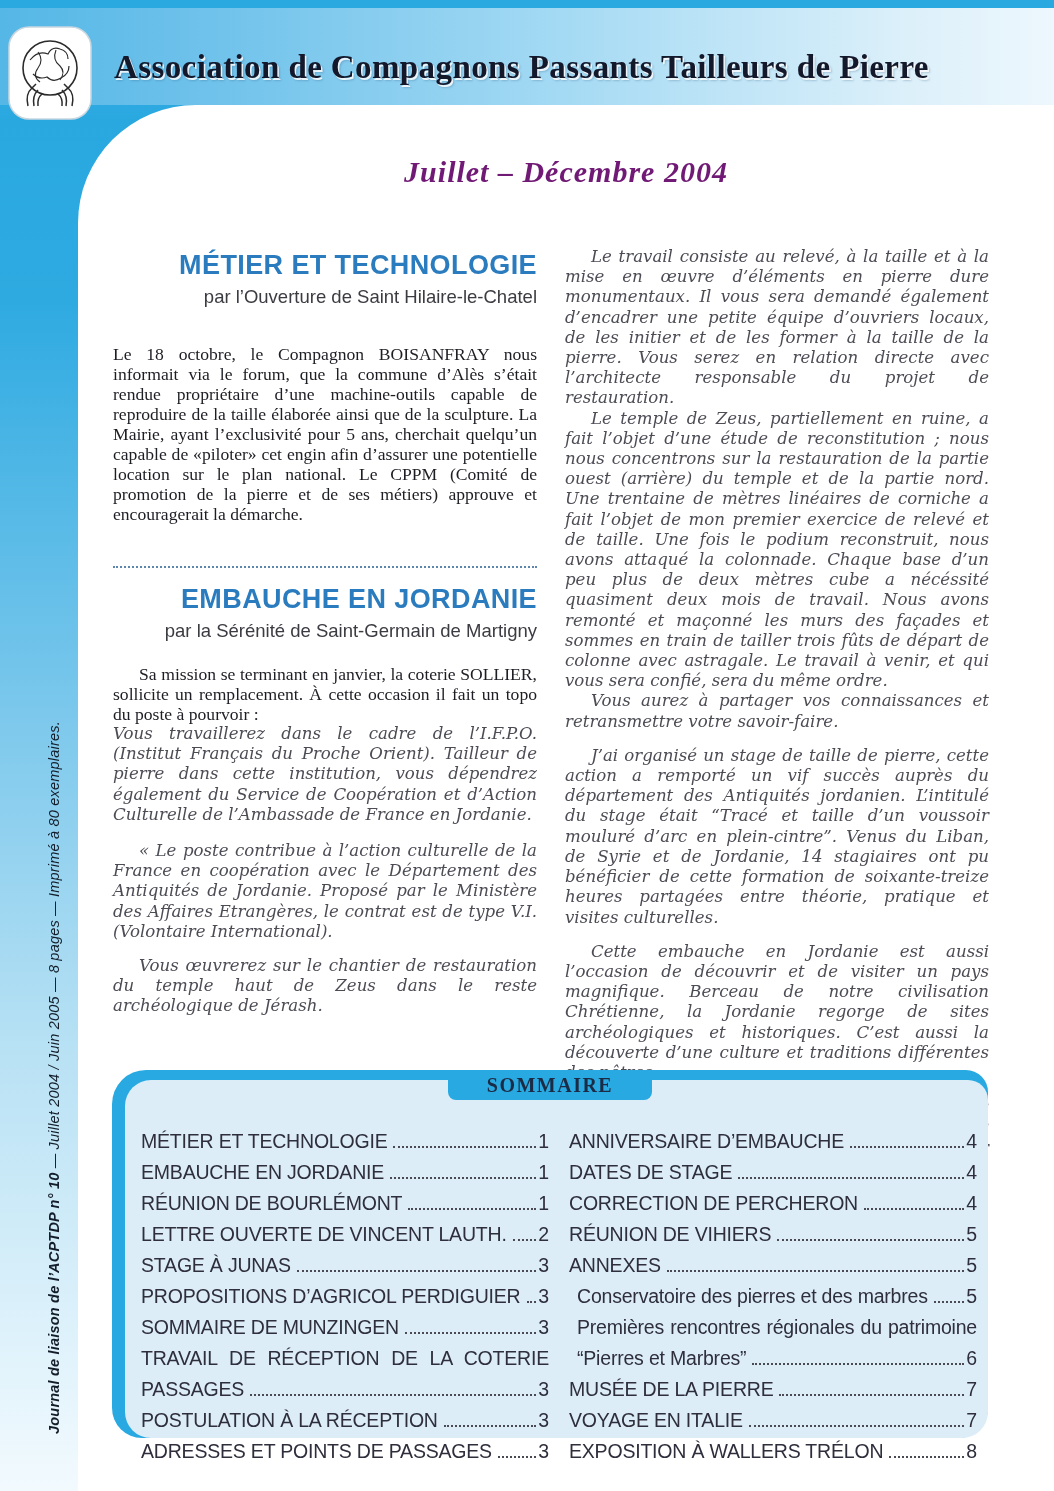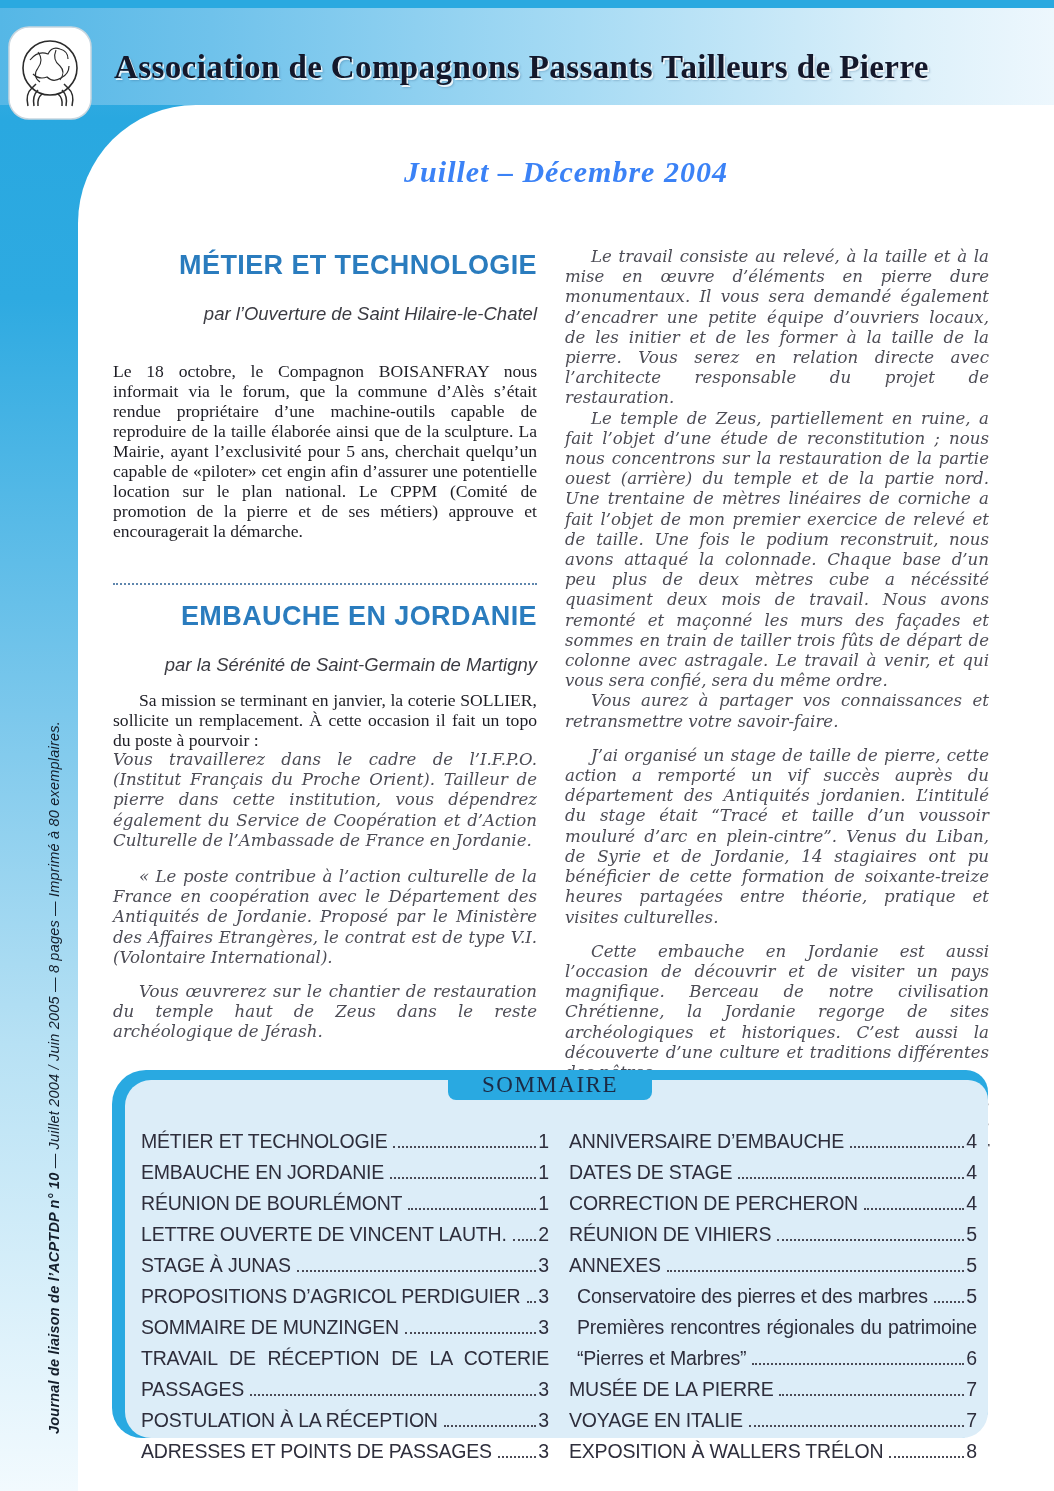--- a/index.html
+++ b/index.html
@@ -16,60 +16,60 @@
           display:flex;align-items:center;}
   .banner h1{margin:0;padding:22px 0 0 114px;font-size:33px;font-weight:bold;color:#14182B;
              letter-spacing:.4px;white-space:nowrap;
              text-shadow:1.5px 1.5px 0 rgba(255,255,255,.85),2.5px 2.5px 2px rgba(40,80,120,.25);}
   .logo{position:absolute;left:8px;top:26px;width:84px;height:94px;}
 
   .content{position:absolute;left:78px;top:105px;width:976px;height:1386px;background:#fff;
            border-top-left-radius:118px;}
 
   .issue-date{position:absolute;left:0;top:50px;width:100%;text-align:center;
-              font-style:italic;font-weight:bold;font-size:30px;color:#3b82f6;letter-spacing:1px;}
+              font-style:italic;font-weight:bold;font-size:30px;color:#701a75;letter-spacing:1px;}
 
   
   .sidebar-caption{position:absolute;left:40px;top:646px;height:788px;width:28px;
                    writing-mode:vertical-rl;transform:rotate(180deg);
                    font-family:"Liberation Sans",sans-serif;font-style:italic;font-size:14.5px;
                    color:#141E2B;letter-spacing:.2px;display:flex;align-items:center;}
   .sidebar-caption .cap-bold{font-weight:bold;}
 
   
   .col{position:absolute;top:145px;width:424px;}
   .col-left{left:35px;}
   .col-right{left:487px;top:142px;}
 
   .art-title{margin:0;text-align:right;font-family:"Liberation Sans",sans-serif;font-weight:bold;
              font-size:27px;color:#2A7CBE;letter-spacing:.4px;}
-  .byline{margin-top:22px;text-align:right;font-family:"Liberation Sans",sans-serif;
-          font-style:italic;font-size:18.5px;color:#3B3B42;}
+  .byline{margin-top:5px;text-align:right;font-family:"Liberation Sans",sans-serif;
+          font-size:18.5px;color:#3B3B42;}
 
   .body-serif{margin:0;font-size:17.6px;line-height:20px;text-align:justify;color:#1D1D24;}
   .script{margin:0;font-family:"DejaVu Serif",serif;font-style:italic;font-size:16.6px;
           line-height:20.2px;text-align:justify;color:#4C4C55;}
   .indent{text-indent:26px;}
-  .mt36{margin-top:36px;} .mt30{margin-top:14px;} .mt16{margin-top:16px;} .mt14{margin-top:14px;}
+  .mt36{margin-top:36px;} .mt30{margin-top:22px;} .mt16{margin-top:16px;} .mt14{margin-top:14px;}
 
   .dotted-rule{margin-top:42px;height:0;border-top:2px dotted #5E86AD;}
   .art2-title{margin-top:16px;}
 
   .blink{font-weight:bold;font-style:normal;font-family:"Liberation Serif",serif;color:#16161D;}
   .closing{margin-top:30px;font-size:18px;color:#111118;text-align:left;}
   .closing b{font-weight:bold;}
 
   
   .sommaire-frame{position:absolute;left:34px;top:965px;width:876px;height:368px;
                   background:#29A9E1;border-radius:34px 22px 30px 30px;}
   .sommaire-panel{position:absolute;left:13px;top:10px;right:0;bottom:0;background:#DCEDF8;
                   border-radius:26px 20px 26px 26px;}
   .sommaire-tab{position:absolute;left:336px;top:0;width:204px;height:30px;background:#29A9E1;
                 border-radius:0 0 8px 8px;display:flex;align-items:center;justify-content:center;z-index:2;}
-  .sommaire-tab span{font-family:"Liberation Serif",serif;font-size:23px;color:#1B2B45;letter-spacing:1.5px;}
+  .sommaire-tab span{font-family:"Liberation Serif",serif;font-size:20px;color:#1B2B45;letter-spacing:1.5px;font-weight:bold;}
 
   .toc{position:absolute;top:46px;width:408px;font-family:"Liberation Sans",sans-serif;
        font-size:19.5px;letter-spacing:-.2px;color:#2E2E3C;}
   .toc-left{left:16px;}
   .toc-right{left:444px;}
   .toc-row{display:flex;align-items:baseline;height:31px;line-height:31px;}
   .toc-row .toc-label{white-space:nowrap;}
   .toc-row .dots{flex:1;border-bottom:2.6px dotted #4A4A55;margin:0 2px 6px 6px;}
   .toc-line1{height:31px;line-height:31px;text-align:justify;text-align-last:justify;}
   .toc .sub-label{padding-left:8px;}

